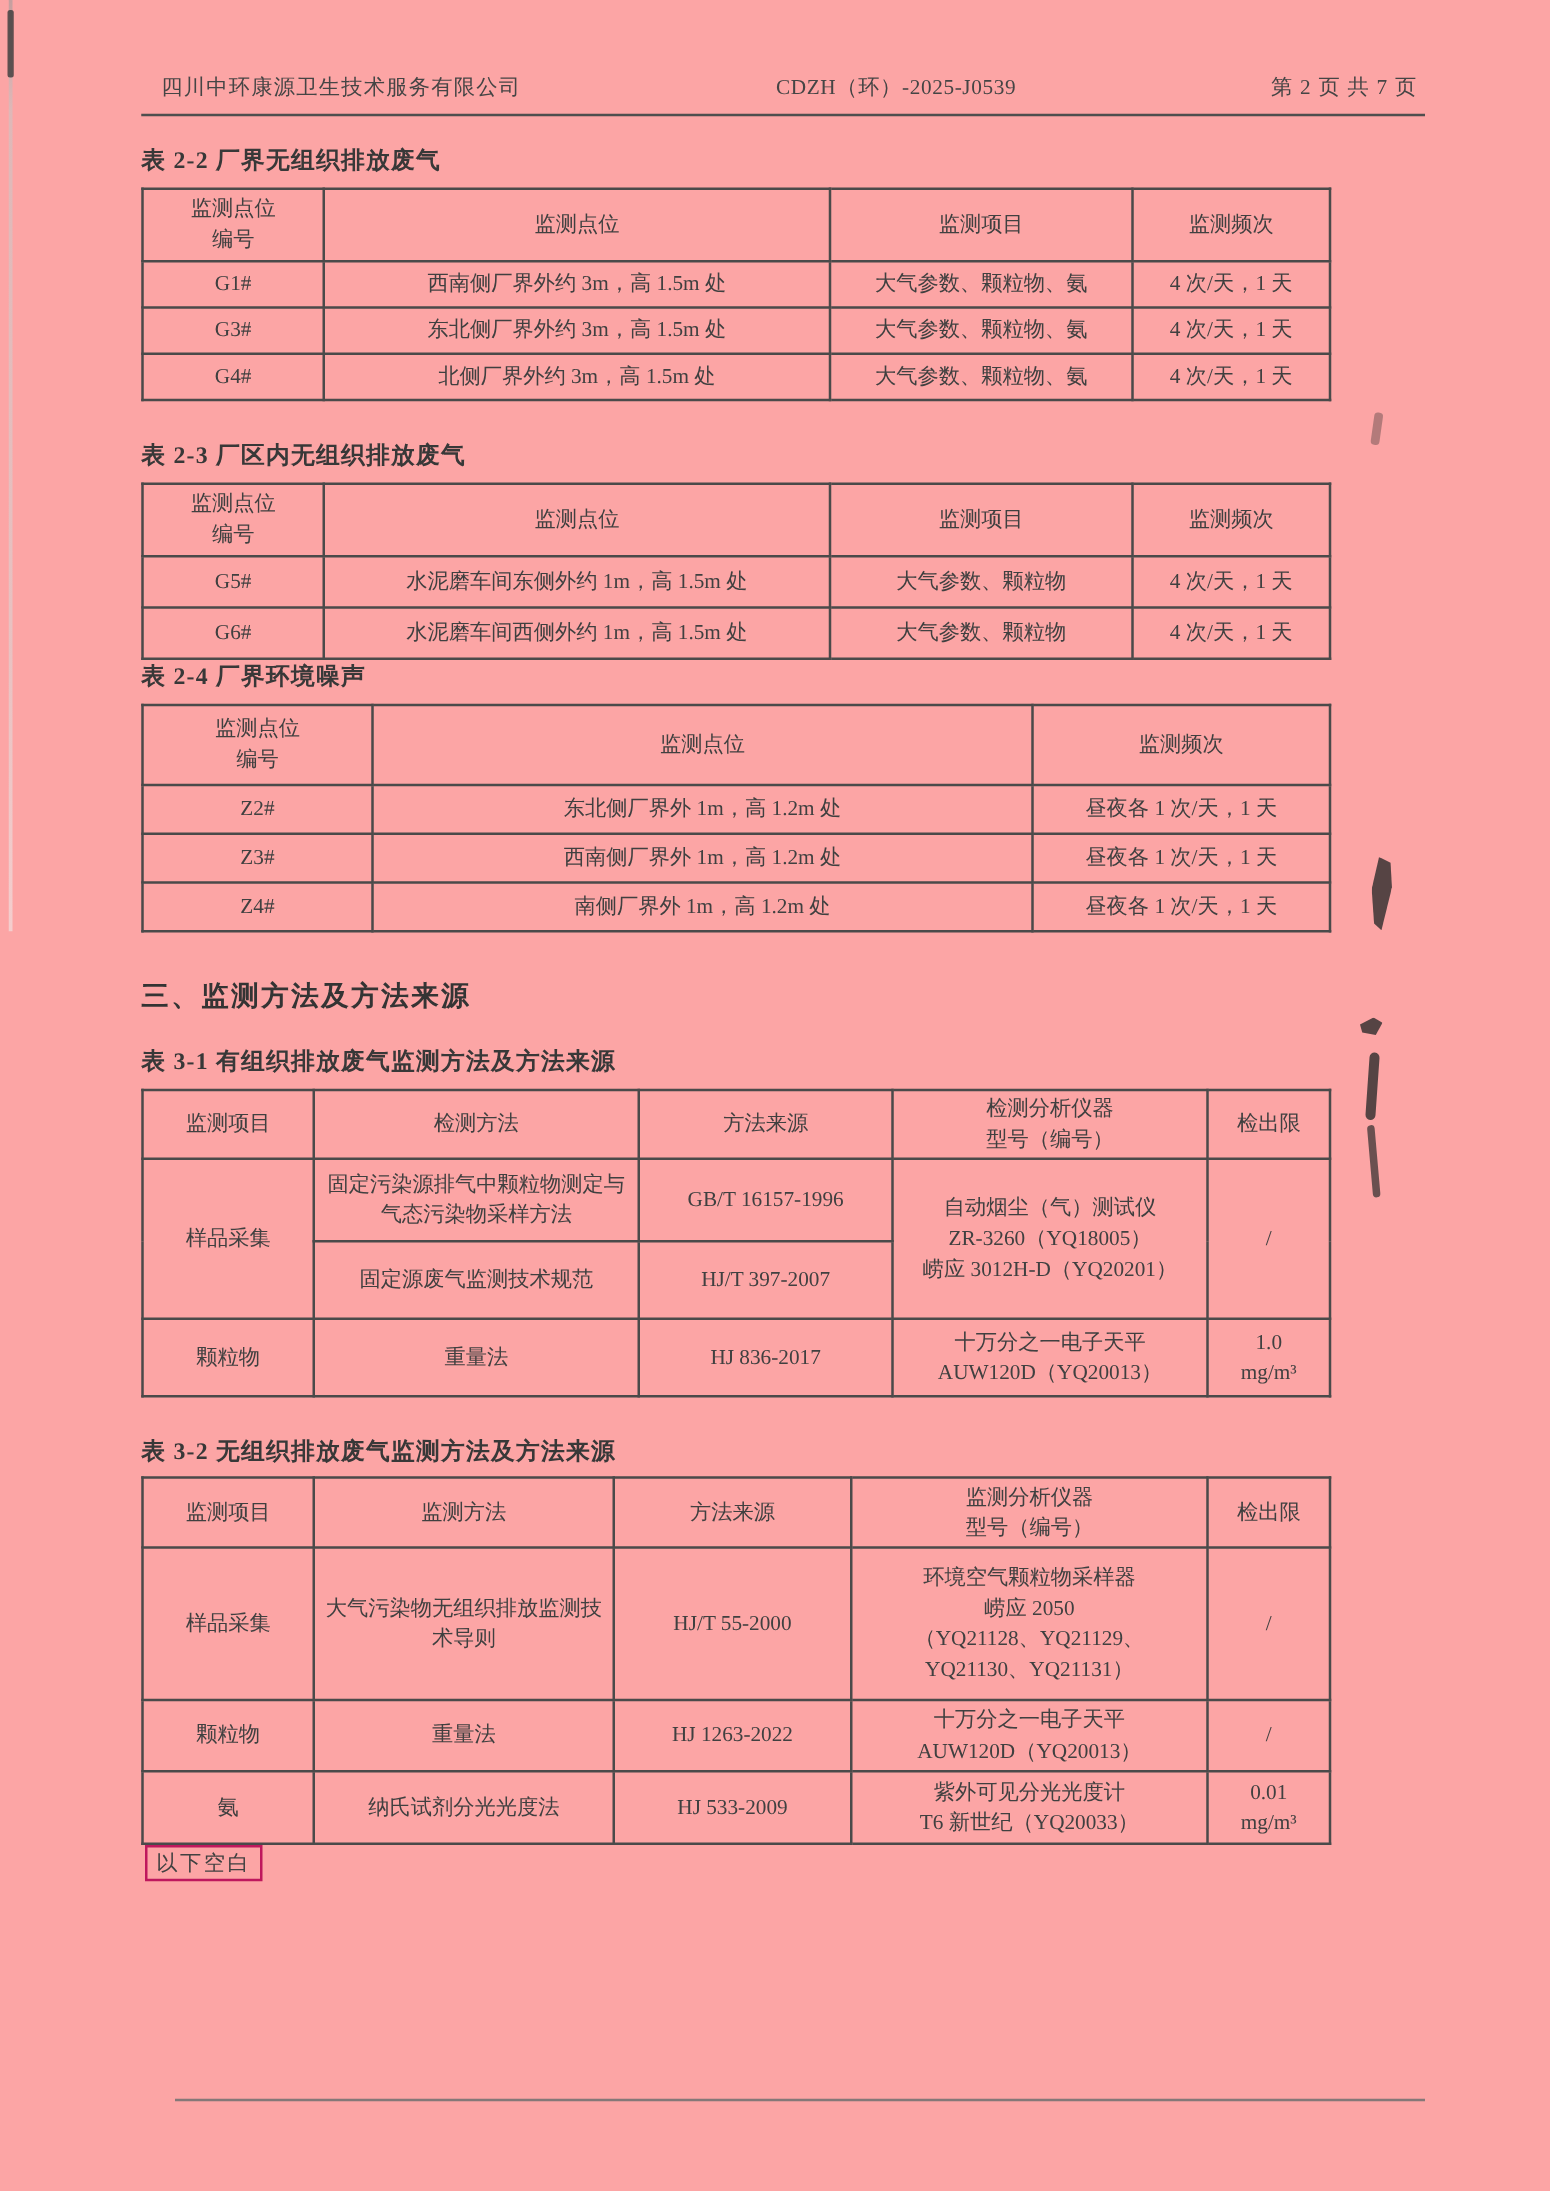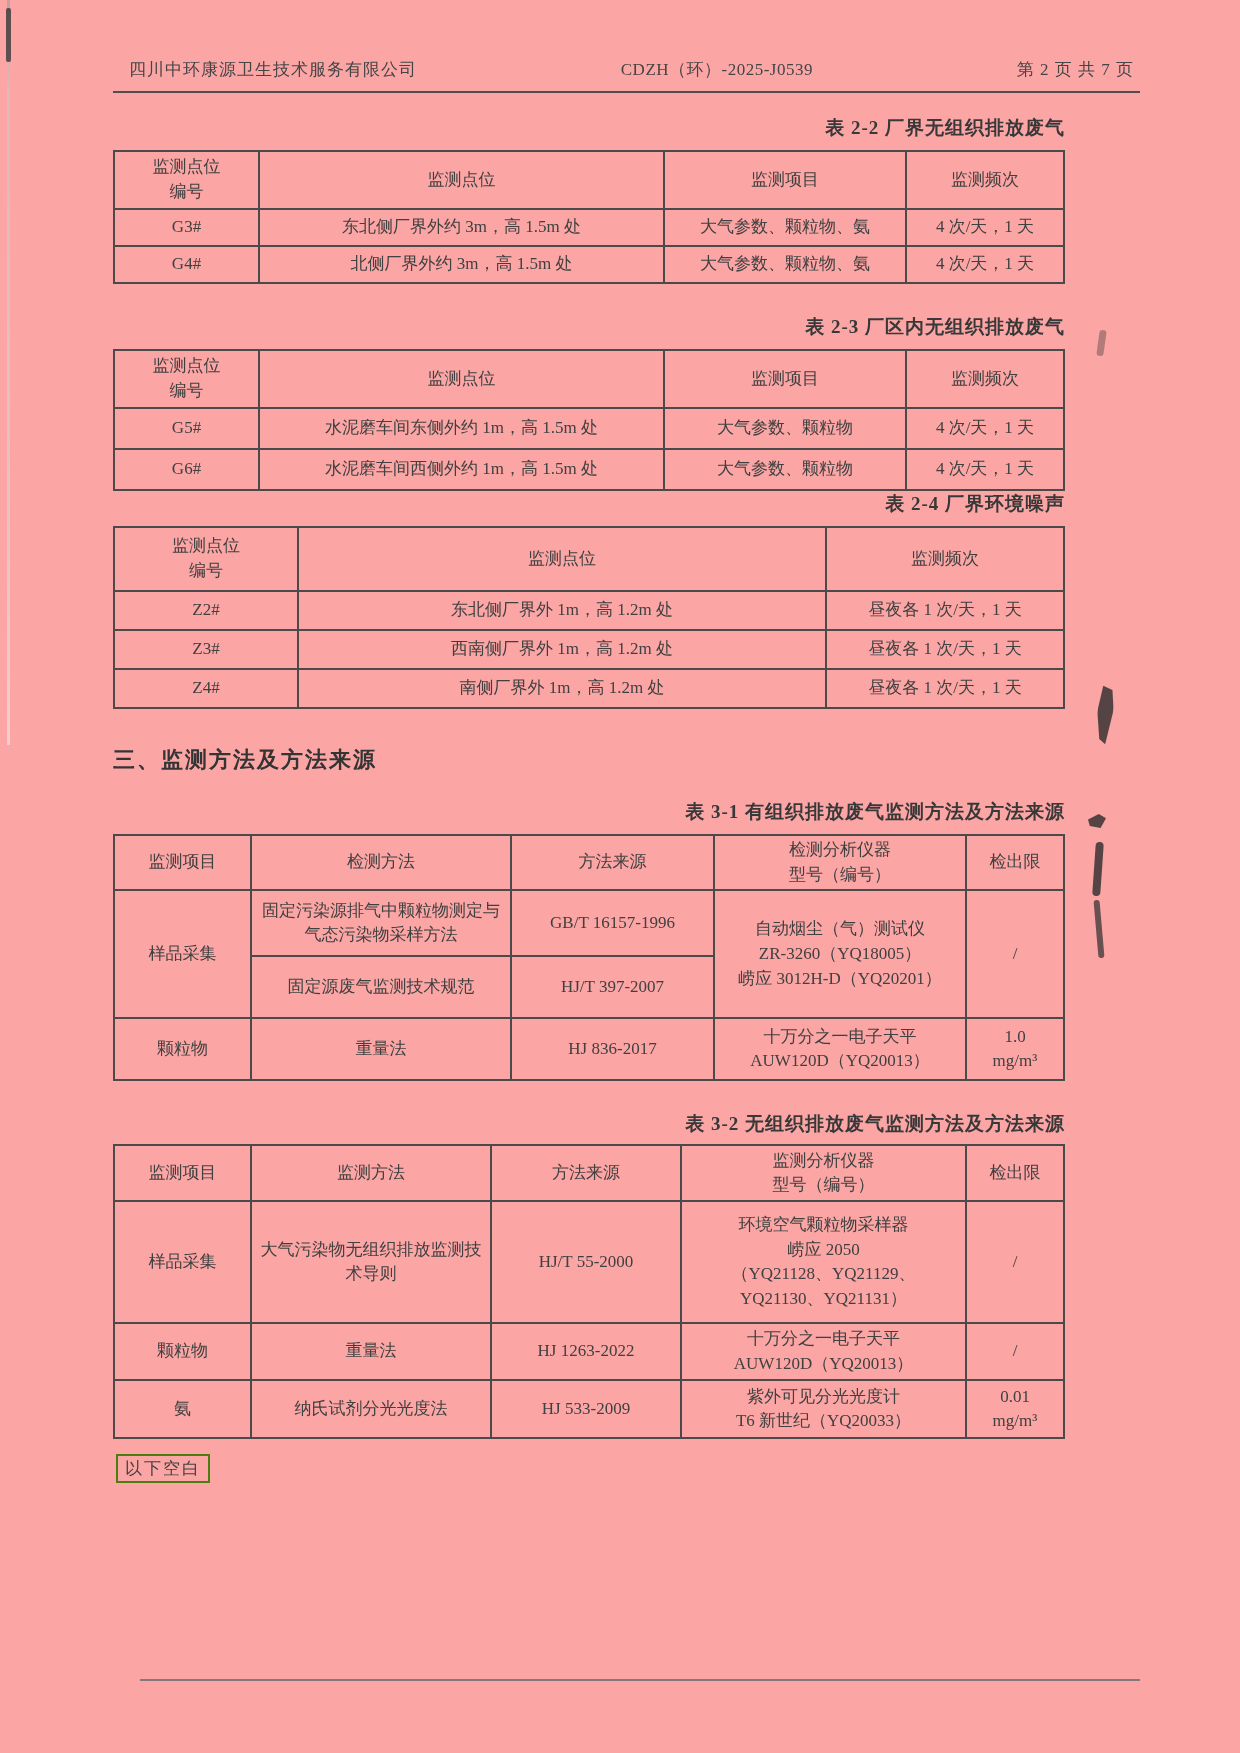--- a/index.html
+++ b/index.html
@@ -11,21 +11,21 @@
     color:#3c3c3c;
   }
   .content { position:absolute; left:113px; top:0; width:1027px; }
   .doc-header {
     display:flex; justify-content:space-between; align-items:baseline;
     padding:58px 6px 10px 16px; border-bottom:2px solid #4e4e4e;
     font-size:17px; letter-spacing:1px; color:#454545;
   }
   .doc-header .mid { letter-spacing:0.5px; }
   .tbl-title {
-    width:952px; text-align:right; font-weight:bold; font-size:19px;
+    width:952px; text-align:left; font-weight:bold; font-size:19px;
     color:#383838; letter-spacing:1px;
   }
   .mt-t22 { margin-top:22px; margin-bottom:9px; }
   .mt-t23 { margin-top:30px; margin-bottom:9px; }
   .mt-t24 { margin-bottom:9px; }
   .mt-t31 { margin-top:24px; margin-bottom:9px; }
   .mt-t32 { margin-top:30px; margin-bottom:7px; }
   table.grid { border-collapse:collapse; width:952px; table-layout:fixed; }
   table.grid th, table.grid td {
     border:2px solid #4a4a4a; text-align:center; vertical-align:middle;
@@ -44,22 +44,22 @@
   .t31 td.r3 { height:62px; }
   .t32 tr.head th { height:56px; }
   .t32 td.r1 { height:122px; }
   .t32 td.r2 { height:57px; }
   .t32 td.r3 { height:58px; }
   .section-heading {
     margin-top:36px; font-size:22px; font-weight:bold; color:#343434;
     letter-spacing:2px;
   }
   .blank-box {
-    display:inline-block; margin-top:15px; margin-left:3px;
-    border:2px solid #4d7c0f; padding:1px 7px;
+    display:inline-block; margin-left:3px;
+    border:2px solid #be185d; padding:1px 7px;
     font-size:17px; color:#414141; letter-spacing:2px;
   }
   .footer-line {
     position:absolute; left:140px; top:1679px; width:1000px; height:2px;
     background:#707070; opacity:0.85;
   }
   
   .edge-left {
     position:absolute; left:7px; top:0; width:3px; height:745px;
     background:linear-gradient(#9a9a9a,#c7c7c7 12%,#d9d9d9 70%,#eee);
@@ -109,20 +109,26 @@
         </colgroup>
       <tbody>
           <tr class="head">
         <th>监测点位
 编号</th>
         <th>监测点位</th>
         <th>监测项目</th>
         <th>监测频次</th>
       </tr>
       <tr>
+        <td>G1#</td>
+        <td>西南侧厂界外约 3m，高 1.5m 处</td>
+        <td>大气参数、颗粒物、氨</td>
+        <td>4 次/天，1 天</td>
+      </tr>
+      <tr>
         <td>G3#</td>
         <td>东北侧厂界外约 3m，高 1.5m 处</td>
         <td>大气参数、颗粒物、氨</td>
         <td>4 次/天，1 天</td>
       </tr>
       <tr>
         <td>G4#</td>
         <td>北侧厂界外约 3m，高 1.5m 处</td>
         <td>大气参数、颗粒物、氨</td>
         <td>4 次/天，1 天</td>

